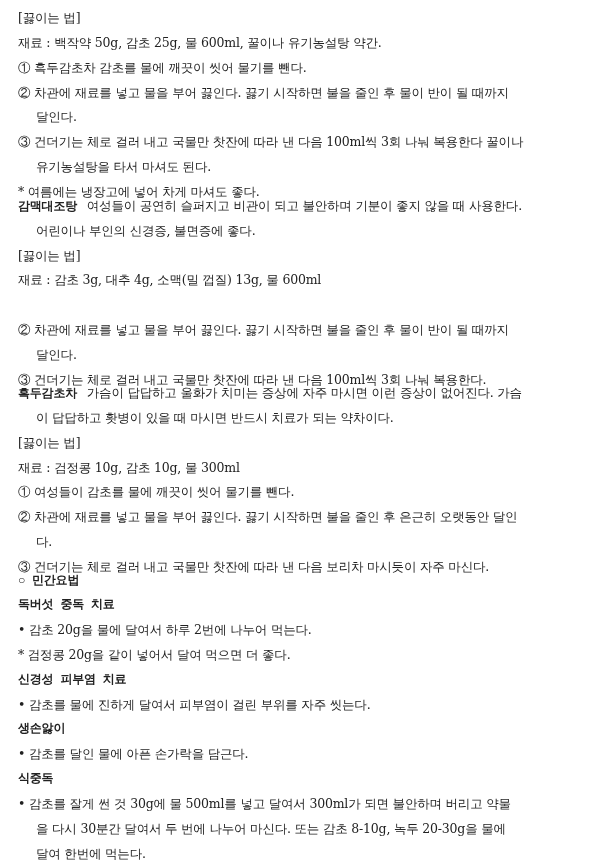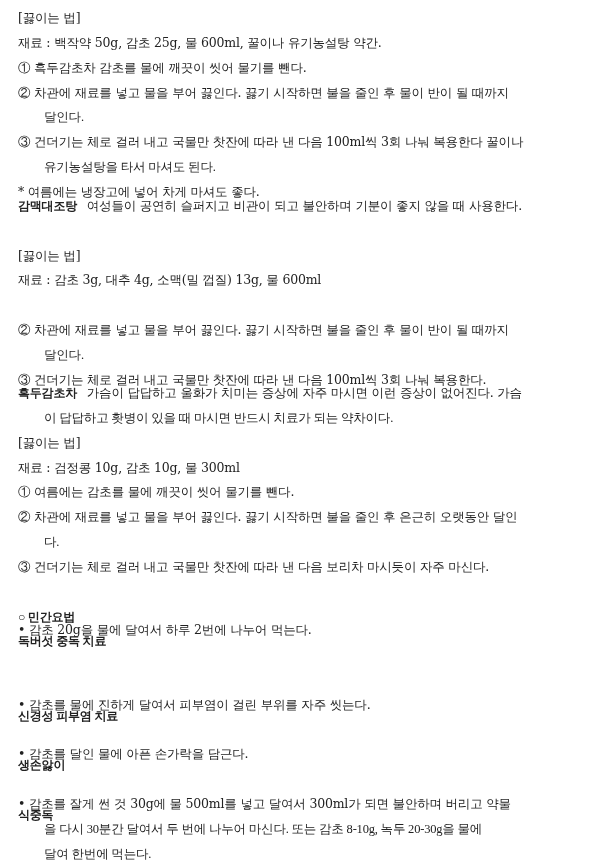--- a/index.html
+++ b/index.html
@@ -6,62 +6,64 @@
   body {
     width: 600px; height: 862px; overflow: hidden;
     font-family: "DejaVu Serif", "Liberation Serif", serif;
     color: #222; font-size: 12.5px;
   }
   .page { position: relative; width: 600px; height: 818px; }
   .line {
     position: absolute; left: 18px; white-space: nowrap;
     line-height: 16px; letter-spacing: -0.2px;
   }
-  .ind { left: 44px; font-family: Liberation Serif, serif; }
-  .bold { font-weight: bold; font-family: Liberation Serif, serif; font-size: 12px; margin-top: 36px; }
+  .ind { left: 36px; }
+  .bold { font-weight: bold; font-family: Liberation Mono, monospace; font-size: 12px; }
 </style>
 </head>
 <body>
 
 <div class="page">
 
   <div class="line" style="top:10px">[끓이는 법]</div>
   <div class="line" style="top:35px">재료 : 백작약 50g, 감초 25g, 물 600ml, 꿀이나 유기농설탕 약간.</div>
   <div class="line" style="top:60px">① 흑두감초차 감초를 물에 깨끗이 씻어 물기를 뺀다.</div>
   <div class="line" style="top:85px">② 차관에 재료를 넣고 물을 부어 끓인다. 끓기 시작하면 불을 줄인 후 물이 반이 될 때까지</div>
   <div class="line ind" style="top:109px">달인다.</div>
   <div class="line" style="top:134px">③ 건더기는 체로 걸러 내고 국물만 찻잔에 따라 낸 다음 100ml씩 3회 나눠 복용한다 꿀이나</div>
   <div class="line ind" style="top:159px">유기농설탕을 타서 마셔도 된다.</div>
   <div class="line" style="top:184px">* 여름에는 냉장고에 넣어 차게 마셔도 좋다.</div>
 
   <div class="line" style="top:198px">
     <span class="bold">감맥대조탕</span>
     <span style="margin-left:6px">여성들이 공연히 슬퍼지고 비관이 되고 불안하며 기분이 좋지 않을 때 사용한다.</span>
   </div>
+  <div class="line ind" style="top:223px">어린이나 부인의 신경증, 불면증에 좋다.</div>
   <div class="line" style="top:248px">[끓이는 법]</div>
   <div class="line" style="top:272px">재료 : 감초 3g, 대추 4g, 소맥(밀 껍질) 13g, 물 600ml</div>
   <div class="line" style="top:322px">② 차관에 재료를 넣고 물을 부어 끓인다. 끓기 시작하면 불을 줄인 후 물이 반이 될 때까지</div>
   <div class="line ind" style="top:347px">달인다.</div>
   <div class="line" style="top:372px">③ 건더기는 체로 걸러 내고 국물만 찻잔에 따라 낸 다음 100ml씩 3회 나눠 복용한다.</div>
 
   <div class="line" style="top:385px">
     <span class="bold">흑두감초차</span>
     <span style="margin-left:6px">가슴이 답답하고 울화가 치미는 증상에 자주 마시면 이런 증상이 없어진다. 가슴</span>
   </div>
   <div class="line ind" style="top:410px">이 답답하고 홧병이 있을 때 마시면 반드시 치료가 되는 약차이다.</div>
   <div class="line" style="top:435px">[끓이는 법]</div>
   <div class="line" style="top:460px">재료 : 검정콩 10g, 감초 10g, 물 300ml</div>
-  <div class="line" style="top:484px">① 여름에는 감초를 물에 깨끗이 씻어 물기를 뺀다.</div>
+  <div class="line" style="top:484px">① 여성들이 감초를 물에 깨끗이 씻어 물기를 뺀다.</div>
   <div class="line" style="top:509px">② 차관에 재료를 넣고 물을 부어 끓인다. 끓기 시작하면 불을 줄인 후 은근히 오랫동안 달인</div>
   <div class="line ind" style="top:534px">다.</div>
   <div class="line" style="top:559px">③ 건더기는 체로 걸러 내고 국물만 찻잔에 따라 낸 다음 보리차 마시듯이 자주 마신다.</div>
 
   <div class="line bold" style="top:573px">○ 민간요법</div>
   <div class="line bold" style="top:597px">독버섯 중독 치료</div>
   <div class="line" style="top:622px">• 감초 20g을 물에 달여서 하루 2번에 나누어 먹는다.</div>
+  <div class="line" style="top:647px">* 검정콩 20g을 같이 넣어서 달여 먹으면 더 좋다.</div>
   <div class="line bold" style="top:672px">신경성 피부염 치료</div>
   <div class="line" style="top:697px">• 감초를 물에 진하게 달여서 피부염이 걸린 부위를 자주 씻는다.</div>
   <div class="line bold" style="top:721px">생손앓이</div>
   <div class="line" style="top:746px">• 감초를 달인 물에 아픈 손가락을 담근다.</div>
   <div class="line bold" style="top:771px">식중독</div>
   <div class="line" style="top:796px">• 감초를 잘게 썬 것 30g에 물 500ml를 넣고 달여서 300ml가 되면 불안하며 버리고 약물</div>
   <div class="line ind" style="top:821px">을 다시 30분간 달여서 두 번에 나누어 마신다. 또는 감초 8-10g, 녹두 20-30g을 물에</div>
   <div class="line ind" style="top:846px">달여 한번에 먹는다.</div>
 
 </div>

